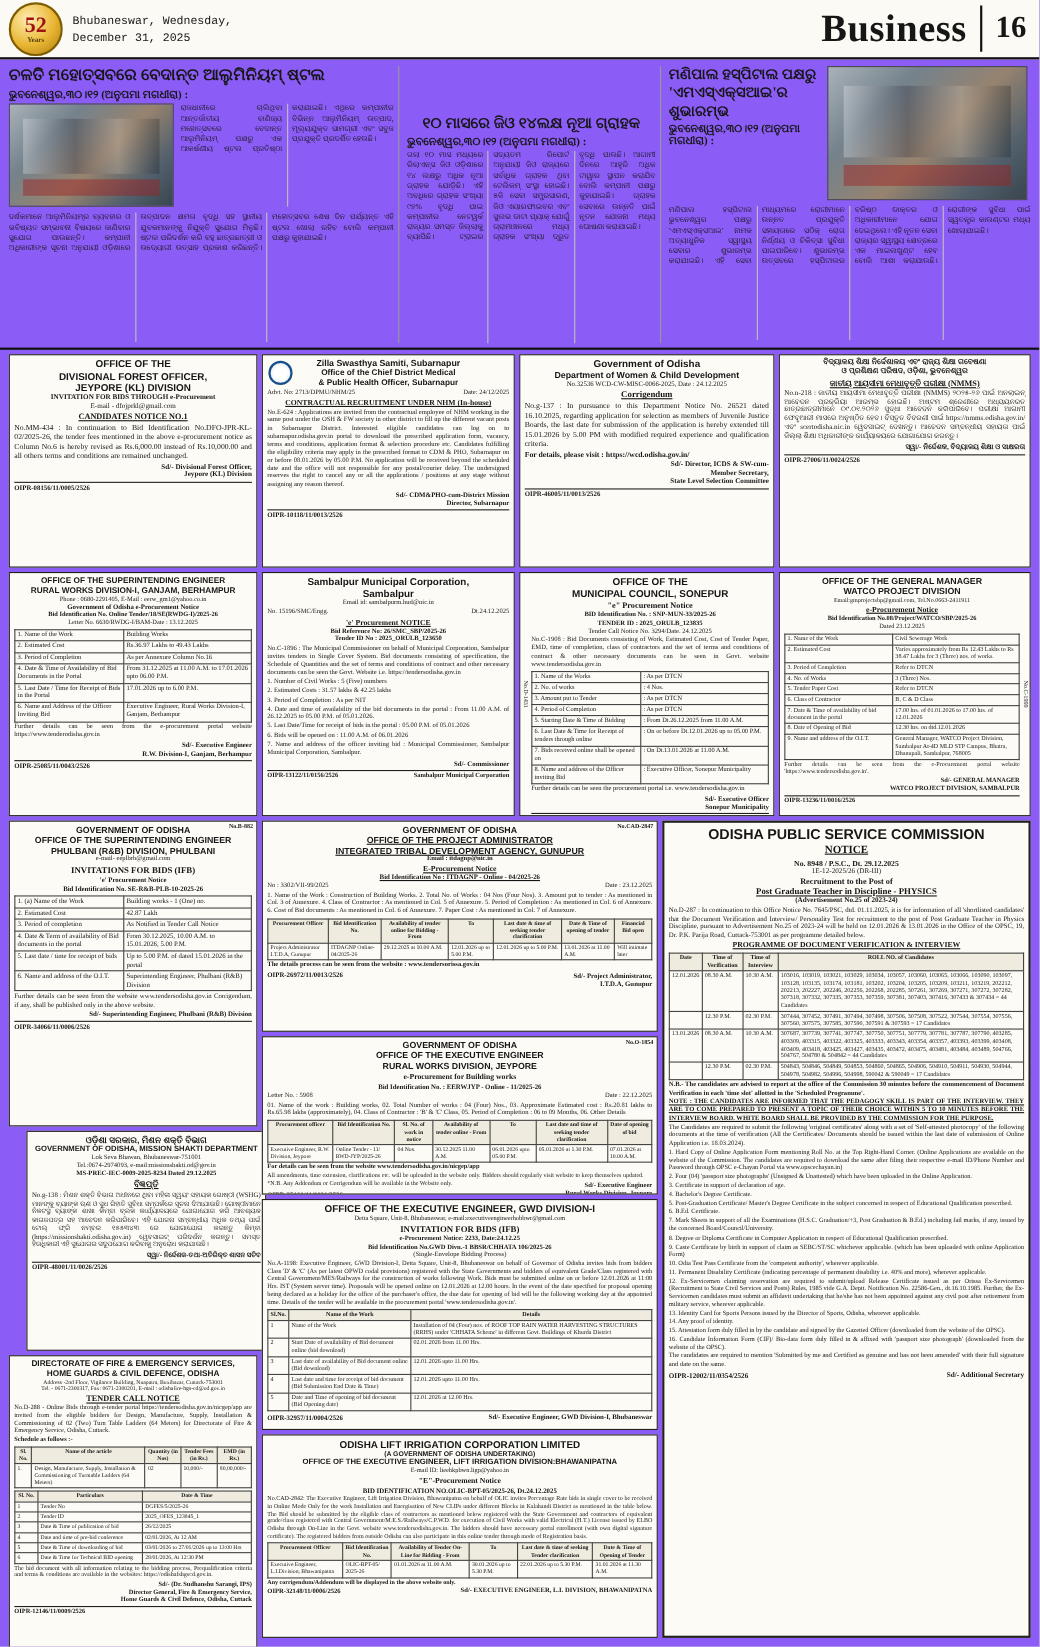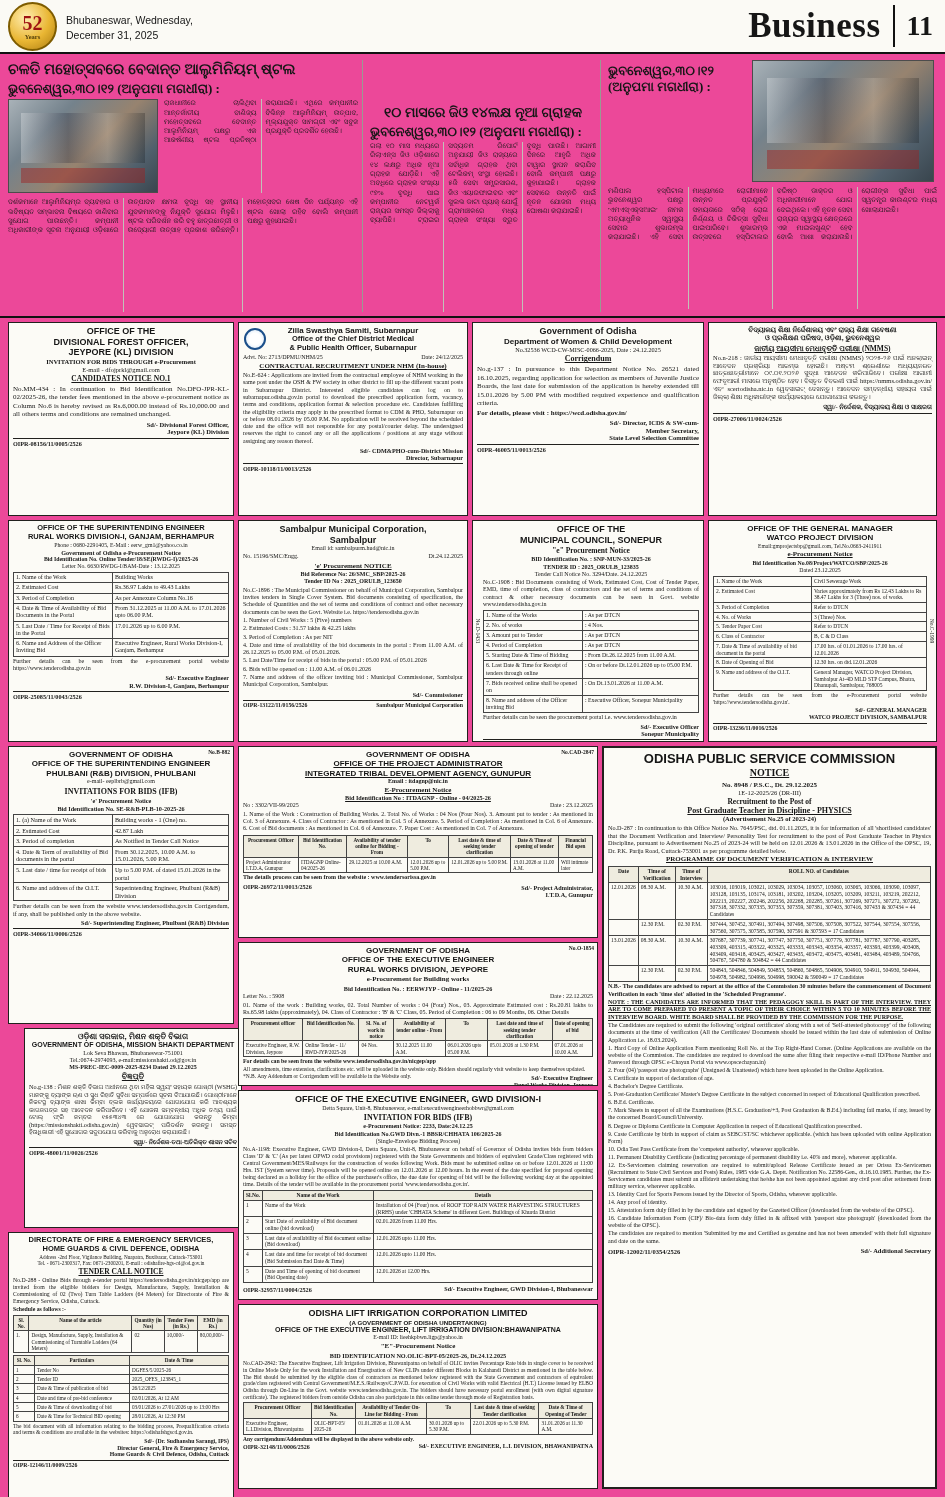--- a/index.html
+++ b/index.html
@@ -1,34 +1,34 @@
 <!DOCTYPE html>
 <html><head>
 <meta charset="utf-8">
 <title>Business Page 11</title>
 <style>
 *{margin:0;padding:0;box-sizing:border-box;}
 html,body{background:#d8d7d0;}
-.page{position:relative;width:945px;height:1497px;margin:0 auto;background:#ec4899;color:#161616;font-family:"Liberation Serif","DejaVu Serif",serif;overflow:hidden;}
+.page{position:relative;width:945px;height:1497px;margin:0 auto;background:#8b5cf6;color:#161616;font-family:"Liberation Serif","DejaVu Serif",serif;overflow:hidden;}
 
 .masthead{position:absolute;left:0;top:0;width:100%;height:54px;border-bottom:2px solid #111;background:#fbfaf5;}
 .logo{position:absolute;left:8px;top:2px;width:49px;height:49px;border-radius:50%;background:radial-gradient(circle at 35% 30%,#ffedb0,#e9b633 55%,#a97a10);border:2px solid #7e5c00;display:flex;flex-direction:column;align-items:center;justify-content:center;}
 .logo .num{font-size:20px;font-weight:bold;color:#9e1212;line-height:1;}
 .logo .cap{font-size:6.5px;color:#54400a;font-weight:bold;}
-.dateline{position:absolute;left:66px;top:13px;font-size:10.5px;line-height:1.4;font-family:Liberation Sans, sans-serif;}
+.dateline{position:absolute;left:66px;top:13px;font-size:10.5px;line-height:1.4;font-family:Liberation Mono, monospace;}
 .mast-right{position:absolute;right:12px;top:5px;display:flex;align-items:center;gap:12px;}
 .section-title{font-size:35px;font-weight:bold;letter-spacing:.5px;}
 .mast-div{width:2px;height:42px;background:#111;}
 .pageno{font-size:28px;font-weight:bold;}
 
 .articles{position:absolute;left:0;top:56px;width:100%;height:262px;border-bottom:2px solid #111;}
 .article{position:absolute;top:4px;bottom:4px;overflow:hidden;}
 .art-sep{border-left:1px solid #9a9a92;padding-left:7px;}
 .headline{font-weight:bold;font-size:15px;line-height:1.22;}
-.byline{font-size:13px;font-weight:bold;margin:3px 0 2px;}
+.byline{font-size:10px;font-weight:bold;margin:3px 0 2px;}
 .art-body{font-size:7px;line-height:1.33;text-align:justify;column-gap:9px;column-rule:1px solid #c2c1b8;overflow:hidden;}
 .photo{background:linear-gradient(135deg,#a9b2b8 0%,#74828c 28%,#97836f 55%,#51606c 80%,#39454e 100%);border:1px solid #4c4c4c;position:relative;flex:0 0 auto;}
 .photo::after{content:"";position:absolute;inset:14% 8% 32% 8%;background:linear-gradient(90deg,rgba(255,255,255,.28),rgba(20,20,40,.25) 38%,rgba(255,240,220,.18) 70%,rgba(0,0,0,.22));}
 .photo::before{content:"";position:absolute;left:8%;right:8%;bottom:10%;height:16%;background:rgba(160,30,30,.45);}
 
 .box{position:absolute;border:1px solid #22211e;background:#fcfbf6;padding:3px 4px;overflow:hidden;line-height:1.22;}
 .nt{font-weight:bold;text-align:center;line-height:1.18;font-family:"Liberation Sans",sans-serif;}
 .ns{text-align:center;line-height:1.2;}
 .nh{font-weight:bold;text-align:center;text-decoration:underline;margin:1px 0;}
 .nhp{font-weight:bold;text-align:center;margin:1px 0;}
@@ -63,21 +63,21 @@
       <span class="num">52</span>
       <span class="cap">Years</span>
     </div>
     <div class="dateline">
       <div>Bhubaneswar, Wednesday,</div>
       <div>December 31, 2025</div>
     </div>
     <div class="mast-right">
       <span class="section-title">Business</span>
       <span class="mast-div"></span>
-      <span class="pageno">11</span>
+      <span class="pageno">16</span>
     </div>
   </header>
 
   <div class="articles">
 
     <article class="article" style="left:8px;width:350px;">
       <h2 class="headline">ଚଳତି ମହୋତ୍ସବରେ ବେଦାନ୍ତ ଆଲୁମିନିୟମ୍ ଷ୍ଟଲ</h2>
       <div class="byline">ଭୁବନେଶ୍ୱର,୩୦।୧୨ (ଅନୁପମା ମଗଧୀରା) :</div>
       <div style="display:flex;gap:6px;">
         <div class="photo" style="width:150px;height:94px;"></div>
@@ -88,20 +88,21 @@
 
     <article class="article art-sep" style="left:362px;width:234px;">
       <h2 class="headline ctr" style="font-size:14px;margin-top:44px;">୧୦ ମାସରେ ଜିଓ ୧୪ଲକ୍ଷ ନୂଆ ଗ୍ରାହକ</h2>
       <div class="byline">ଭୁବନେଶ୍ୱର,୩୦।୧୨ (ଅନୁପମା ମଗଧୀରା) :</div>
       <div class="art-body" style="columns:3;height:212px;">ଗଲା ୧୦ ମାସ ମଧ୍ୟରେ ରିଲାଏନ୍ସ ଜିଓ ଓଡ଼ିଶାରେ ୧୪ ଲକ୍ଷରୁ ଅଧିକ ନୂଆ ଗ୍ରାହକ ଯୋଡ଼ିଛି। ଏହି ଅବଧିରେ ଗ୍ରାହକ ସଂଖ୍ୟା ୯୭% ବୃଦ୍ଧି ପାଇ କମ୍ପାନୀର ନେଟୱର୍କ ରାଜ୍ୟର ସମସ୍ତ ଜିଲ୍ଲାକୁ ବ୍ୟାପିଛି। ଟ୍ରାଇର ସଦ୍ୟତମ ରିପୋର୍ଟ ଅନୁଯାୟୀ ଜିଓ ରାଜ୍ୟରେ ସର୍ବାଧିକ ଗ୍ରାହକ ଥିବା ଟେଲିକମ୍ ସଂସ୍ଥା ହୋଇଛି। ୫ଜି ସେବା ସମ୍ପ୍ରସାରଣ, ଜିଓ ଏୟାରଫାଇବର ଏବଂ ସୁଲଭ ଡାଟା ପ୍ୟାକ୍ ଯୋଗୁଁ ଗ୍ରାମାଞ୍ଚଳରେ ମଧ୍ୟ ଗ୍ରାହକ ସଂଖ୍ୟା ଦ୍ରୁତ ବୃଦ୍ଧି ପାଉଛି। ଆଗାମୀ ଦିନରେ ଆହୁରି ଅଧିକ ଟାୱାର ସ୍ଥାପନ କରାଯିବ ବୋଲି କମ୍ପାନୀ ପକ୍ଷରୁ କୁହାଯାଇଛି। ଗ୍ରାହକ ସେବାରେ ଉନ୍ନତି ପାଇଁ ନୂତନ ଯୋଜନା ମଧ୍ୟ ଘୋଷଣା କରାଯାଇଛି।</div>
     </article>
 
     <article class="article art-sep" style="left:600px;width:337px;">
       <div style="display:flex;gap:6px;">
         <div style="width:138px;">
+          <h2 class="headline" style="font-size:13.5px;">ମଣିପାଲ ହସ୍ପିଟାଲ ପକ୍ଷରୁ 'ଏମଏସ୍ଏକ୍ସଆଇ'ର ଶୁଭାରମ୍ଭ</h2>
           <div class="byline">ଭୁବନେଶ୍ୱର,୩୦।୧୨ (ଅନୁପମା ମଗଧୀରା) :</div>
         </div>
         <div class="photo" style="width:182px;height:122px;"></div>
       </div>
       <div class="art-body" style="columns:4;height:122px;margin-top:5px;">ମଣିପାଲ ହସ୍ପିଟାଲ ଭୁବନେଶ୍ୱର ପକ୍ଷରୁ 'ଏମଏସ୍ଏକ୍ସଆଇ' ନାମକ ଅତ୍ୟାଧୁନିକ ସ୍ୱାସ୍ଥ୍ୟ ସେବାର ଶୁଭାରମ୍ଭ କରାଯାଇଛି। ଏହି ସେବା ମାଧ୍ୟମରେ ରୋଗୀମାନେ ଉନ୍ନତ ପ୍ରଯୁକ୍ତି ସହାୟତାରେ ସଠିକ୍ ରୋଗ ନିର୍ଣ୍ଣୟ ଓ ଚିକିତ୍ସା ସୁବିଧା ପାଇପାରିବେ। ଶୁଭାରମ୍ଭ ଉତ୍ସବରେ ହସ୍ପିଟାଲର ବରିଷ୍ଠ ଡାକ୍ତର ଓ ଅଧିକାରୀମାନେ ଯୋଗ ଦେଇଥିଲେ। ଏହି ନୂତନ ସେବା ରାଜ୍ୟର ସ୍ୱାସ୍ଥ୍ୟ କ୍ଷେତ୍ରରେ ଏକ ମାଇଲଖୁଣ୍ଟ ହେବ ବୋଲି ଆଶା କରାଯାଉଛି। ରୋଗୀଙ୍କ ସୁବିଧା ପାଇଁ ସ୍ୱତନ୍ତ୍ର କାଉଣ୍ଟର ମଧ୍ୟ ଖୋଲାଯାଇଛି।</div>
     </article>
   </div>
 
   <section class="box f65" style="left:8px;top:322px;width:226px;height:194px;">
     <div class="nt f9">OFFICE OF THE</div>

